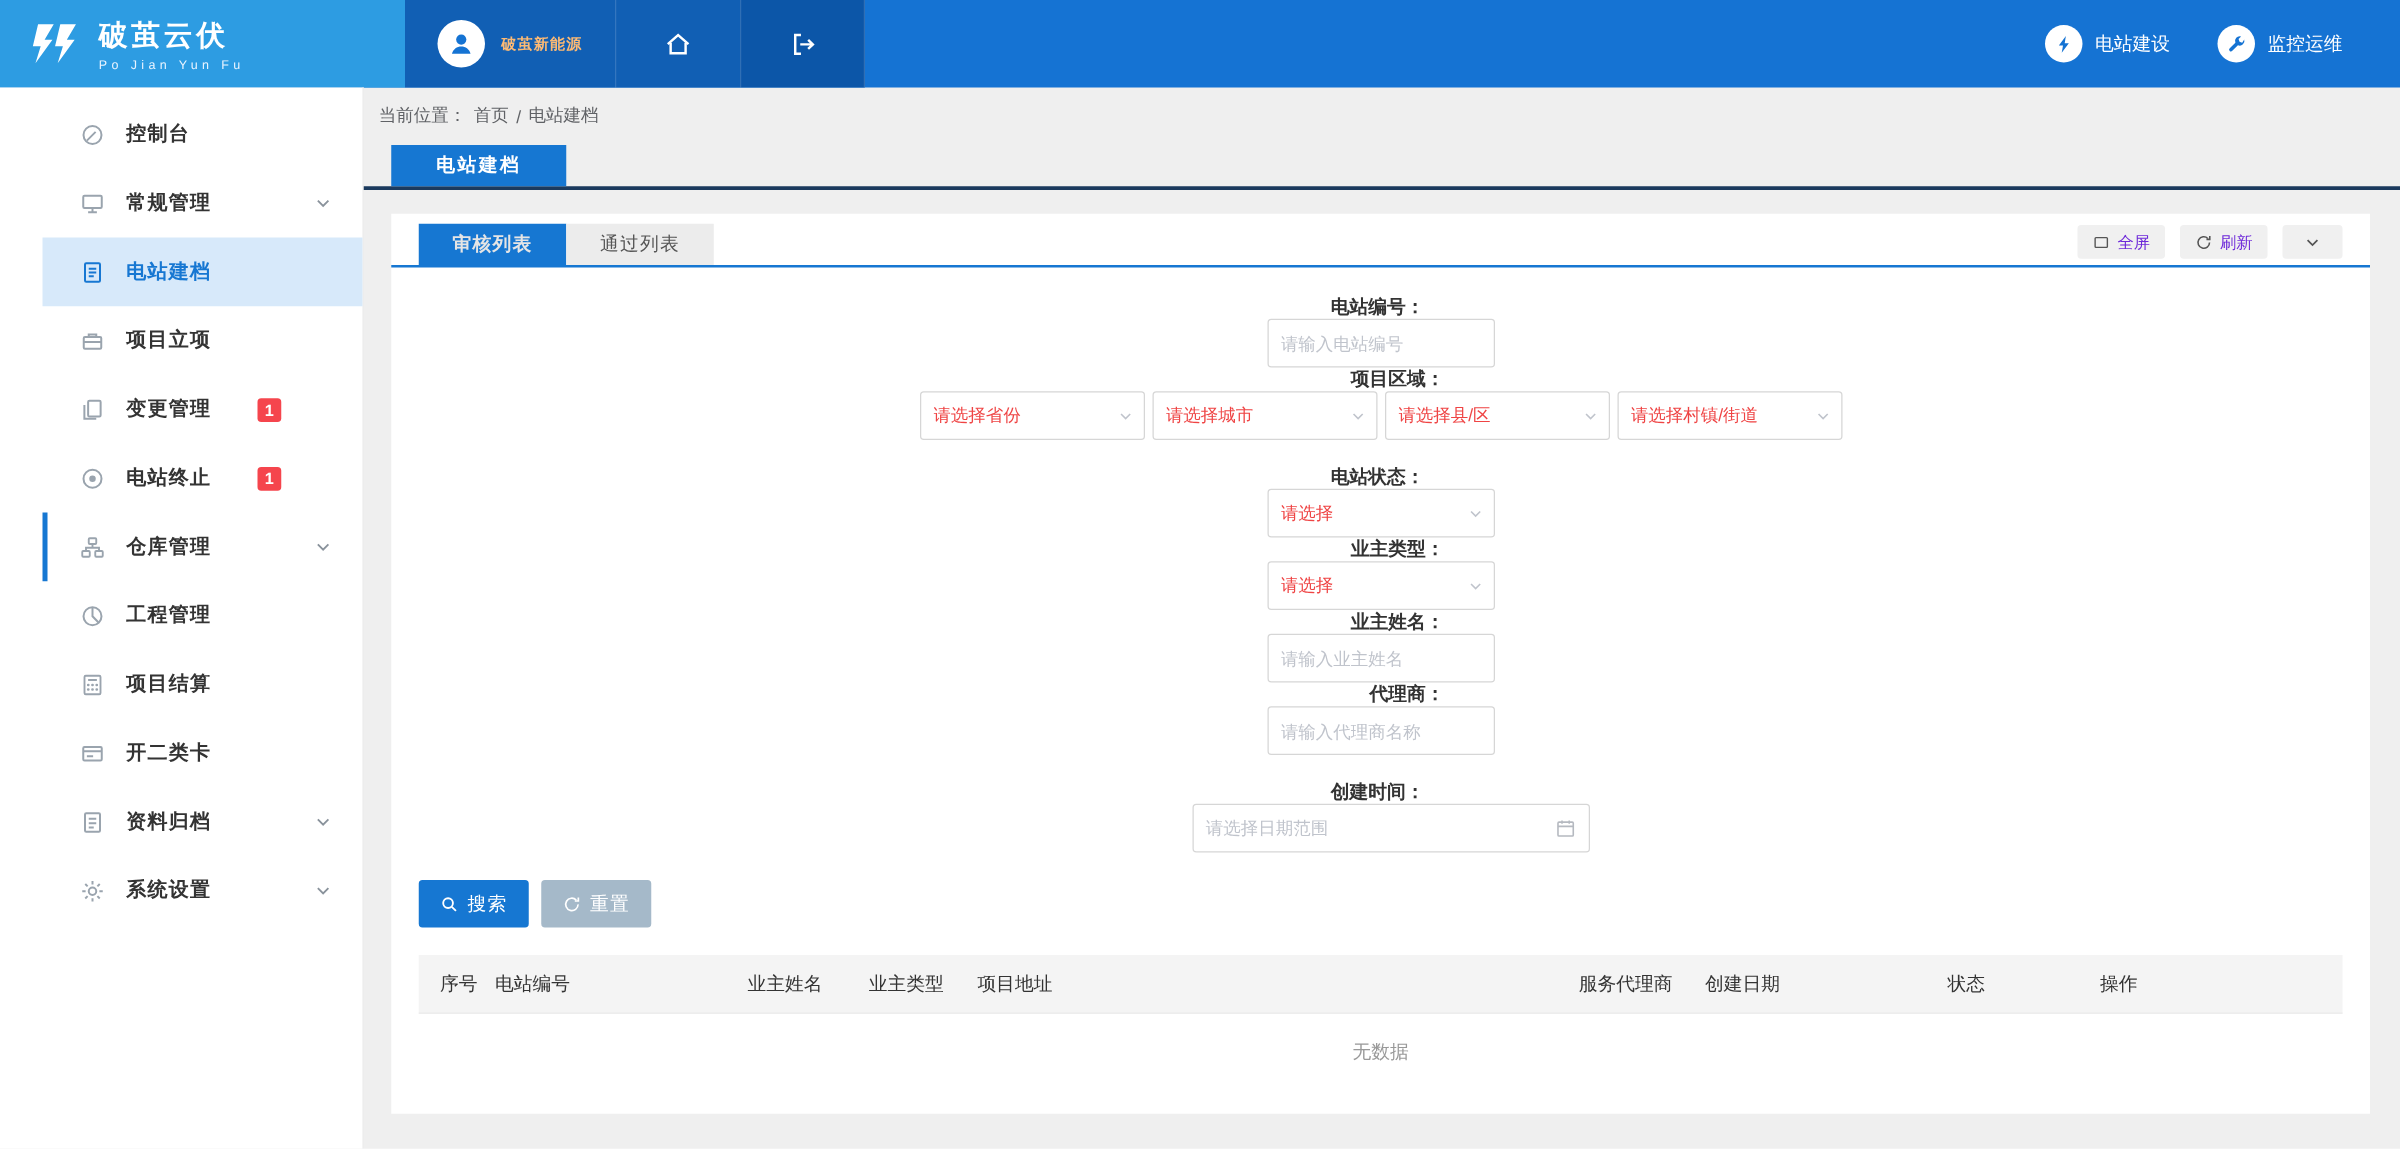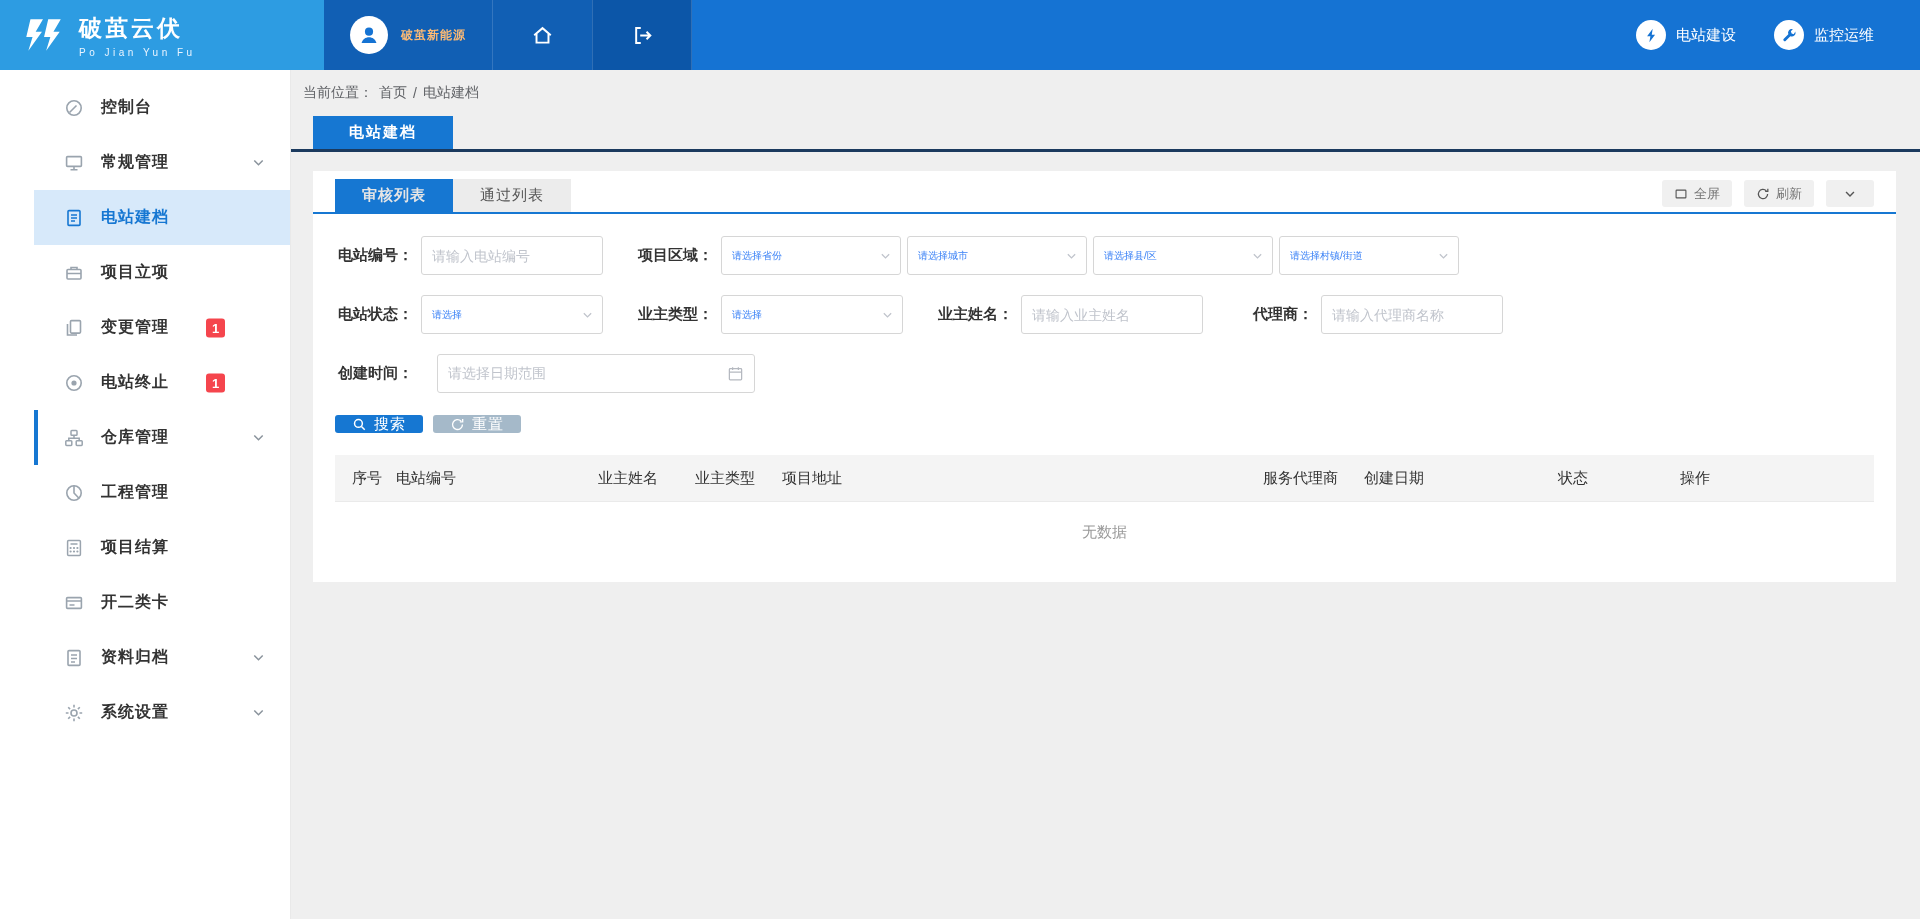--- a/index.html
+++ b/index.html
@@ -48,44 +48,44 @@
   .breadcrumb .crumb-link { cursor:pointer; }
   .page-tabbar { border-bottom:3px solid var(--tab-underline,#1b3a5e); padding-left:22px; }
   .page-tab { display:inline-flex; align-items:center; justify-content:center; height:33px; min-width:140px; background:var(--primary,#1677d2); color:#fff; font-size:15px; font-weight:600; letter-spacing:2px; padding:0 22px; cursor:pointer; }
 
   .card { margin:19px 24px 0 22px; background:#fff; padding-bottom:20px; }
   .card-head { display:flex; align-items:flex-end; padding:8px 22px 0; border-bottom:2px solid var(--primary,#1677d2); }
   #list-tabs { display:flex; }
   .ltab { width:118px; height:33px; display:flex; align-items:center; justify-content:center; font-size:15px; letter-spacing:1px; cursor:pointer; background:#ececec; color:#555; }
   .ltab.active { background:var(--primary,#1677d2); color:#e5e5e5; font-weight:600; }
   .card-tools { margin-left:auto; display:flex; gap:12px; align-items:center; margin-bottom:5px; }
-  .tool-btn { height:27px; background:#f0f0f0; border:none; border-radius:3px; display:flex; align-items:center; gap:6px; padding:0 12px; font-size:13px; color:#737373; cursor:pointer; font-family:Liberation Sans, sans-serif; }
+  .tool-btn { height:27px; background:#f0f0f0; border:none; border-radius:3px; display:flex; align-items:center; gap:6px; padding:0 12px; font-size:13px; color:#6d28d9; cursor:pointer; font-family:Liberation Sans, sans-serif; }
   .tool-btn .t-icon { display:flex; color:#555; }
   .tool-btn svg { width:14px; height:14px; }
   .tool-btn.collapse { padding:0 17px; }
 
   .filters { padding:22px 22px 0; }
-  .f-row { display:flex; align-items:center; margin-bottom:20px; }
+  .f-row { display:flex; align-items:center; margin-bottom:20px;flex-direction:column; }
   .f-label { width:78px; text-align:right; margin-right:8px; font-size:15px; font-weight:600; color:#333; white-space:nowrap; flex-shrink:0; }
   .f-label.gap { margin-left:32px; }
   .f-input { width:182px; height:39px; border:1px solid #d6d6d6; border-radius:3px; padding:0 10px; font-size:14px; color:#333; font-family:inherit; background:#fff; outline:none; }
   .f-input::placeholder { color:#c0c4cc; }
   .select { position:relative; width:182px; height:39px; border:1px solid #d6d6d6; border-radius:3px; background:#fff; display:flex; align-items:center; padding:0 26px 0 10px; cursor:pointer; flex-shrink:0; }
-  .select .ph { font-size:10px; color:#3b82f6; overflow:hidden; white-space:nowrap; }
+  .select .ph { font-size:14px; color:#ef4444; overflow:hidden; white-space:nowrap; }
   .sel-chev { position:absolute; right:8px; top:50%; transform:translateY(-50%); color:#c0c4cc; display:flex; }
   .sel-chev svg { width:13px; height:13px; }
   #region-selects { display:flex; gap:6px; }
   #region-selects .select { width:180px; }
   .date-field { position:relative; width:318px; height:39px; border:1px solid #d6d6d6; border-radius:3px; background:#fff; display:flex; align-items:center; padding:0 36px 0 10px; cursor:pointer;margin-left:16px; }
   .date-field .ph { font-size:14px; color:#c0c4cc; }
   .cal-icon { position:absolute; right:10px; top:50%; transform:translateY(-50%); color:#b5b9c0; display:flex; }
   .cal-icon svg { width:17px; height:17px; }
 
   .actions { display:flex; gap:10px; padding:2px 22px 0; }
-  .btn { height:18px; border:none; border-radius:3px; display:flex; align-items:center; gap:7px; padding:0 17px; font-size:15px; color:#fff; cursor:pointer; font-family:inherit; letter-spacing:1px; }
+  .btn { height:38px; border:none; border-radius:3px; display:flex; align-items:center; gap:7px; padding:0 17px; font-size:15px; color:#fff; cursor:pointer; font-family:inherit; letter-spacing:1px; }
   .btn .b-icon { display:flex; }
   .btn svg { width:15px; height:15px; }
   .btn.search { background:var(--primary,#1677d2); }
   .btn.reset { background:var(--reset-btn-bg,#a5b9c9); }
 
   .table-wrap { margin:22px 22px 0; }
   .t-head { display:flex; align-items:center; height:47px; background:#f4f4f4; padding-left:17px; font-size:15px; color:#333; border-bottom:1px solid #eaeaea; }
   .th { white-space:nowrap; flex-shrink:0; overflow:visible; }
   .t-empty { height:60px; display:flex; align-items:center; justify-content:center; color:#999; font-size:15px; }
 </style>

